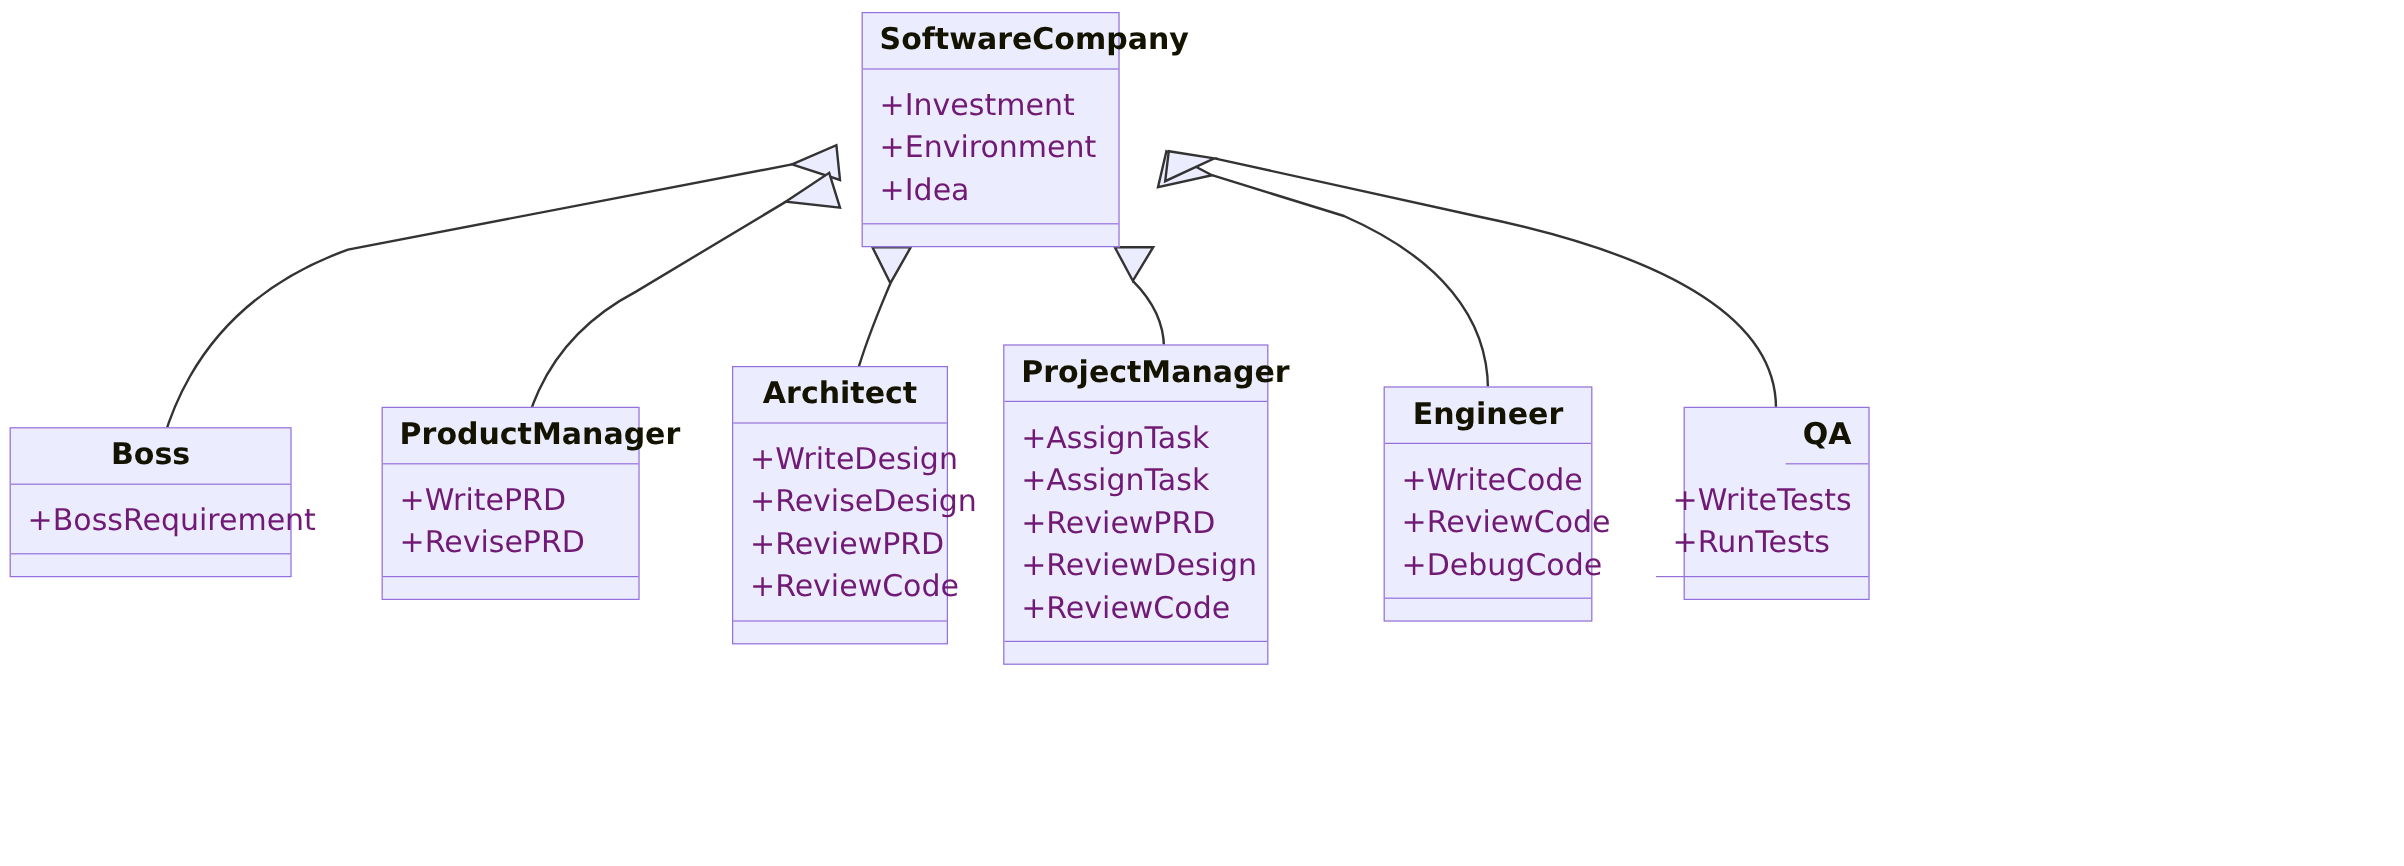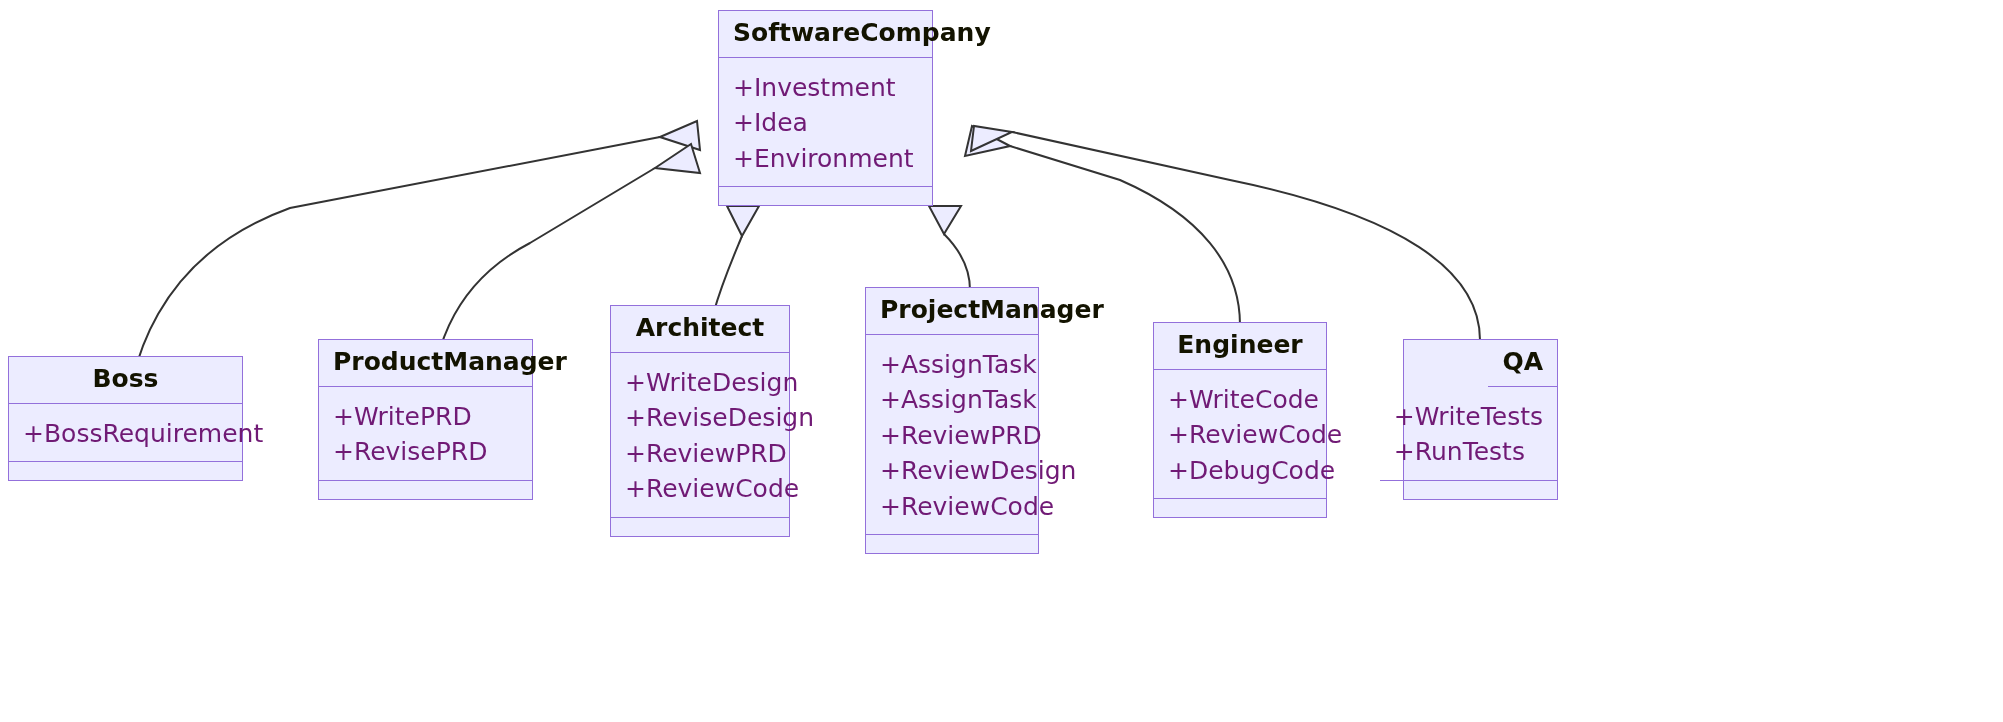--- a/index.html
+++ b/index.html
@@ -103,22 +103,22 @@
     <g>
       <path class="edge-line" d="M 1480,340 C 1480,270 1400,215 1230,180 L 1012,132"></path>
       <path class="edge-arrow" d="M 1012,132 L 974,126 L 971,151 Z"></path>
     </g>
   </svg>
 
   <div class="uml-class" style="left:718px; top:10px; width:215px;">
     <div class="class-title">SoftwareCompany</div>
     <div class="class-members">
       <div class="member-row">+Investment</div>
+      <div class="member-row">+Environment</div>
       <div class="member-row">+Idea</div>
-      <div class="member-row">+Environment</div>
     </div>
     <div class="class-methods"></div>
   </div>
 
   <div class="uml-class" style="left:8px; top:356px; width:235px;">
     <div class="class-title">Boss</div>
     <div class="class-members">
       <div class="member-row">+BossRequirement</div>
     </div>
     <div class="class-methods"></div>
@@ -137,21 +137,21 @@
     <div class="class-title">Architect</div>
     <div class="class-members">
       <div class="member-row">+WriteDesign</div>
       <div class="member-row">+ReviseDesign</div>
       <div class="member-row">+ReviewPRD</div>
       <div class="member-row">+ReviewCode</div>
     </div>
     <div class="class-methods"></div>
   </div>
 
-  <div class="uml-class" style="left:865px; top:287px; width:174px;">
+  <div class="uml-class" style="left:836px; top:287px; width:221px;">
     <div class="class-title">ProjectManager</div>
     <div class="class-members">
       <div class="member-row">+AssignTask</div>
       <div class="member-row">+AssignTask</div>
       <div class="member-row">+ReviewPRD</div>
       <div class="member-row">+ReviewDesign</div>
       <div class="member-row">+ReviewCode</div>
     </div>
     <div class="class-methods"></div>
   </div>

